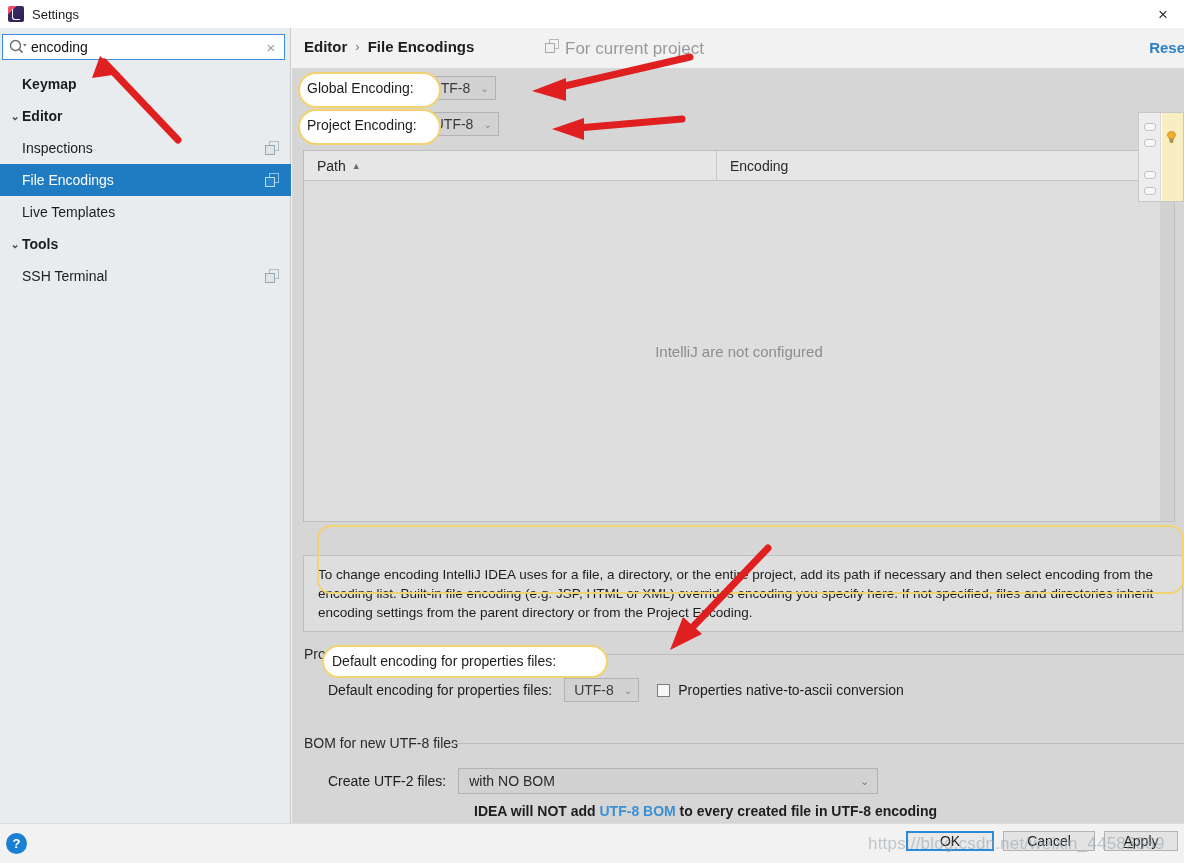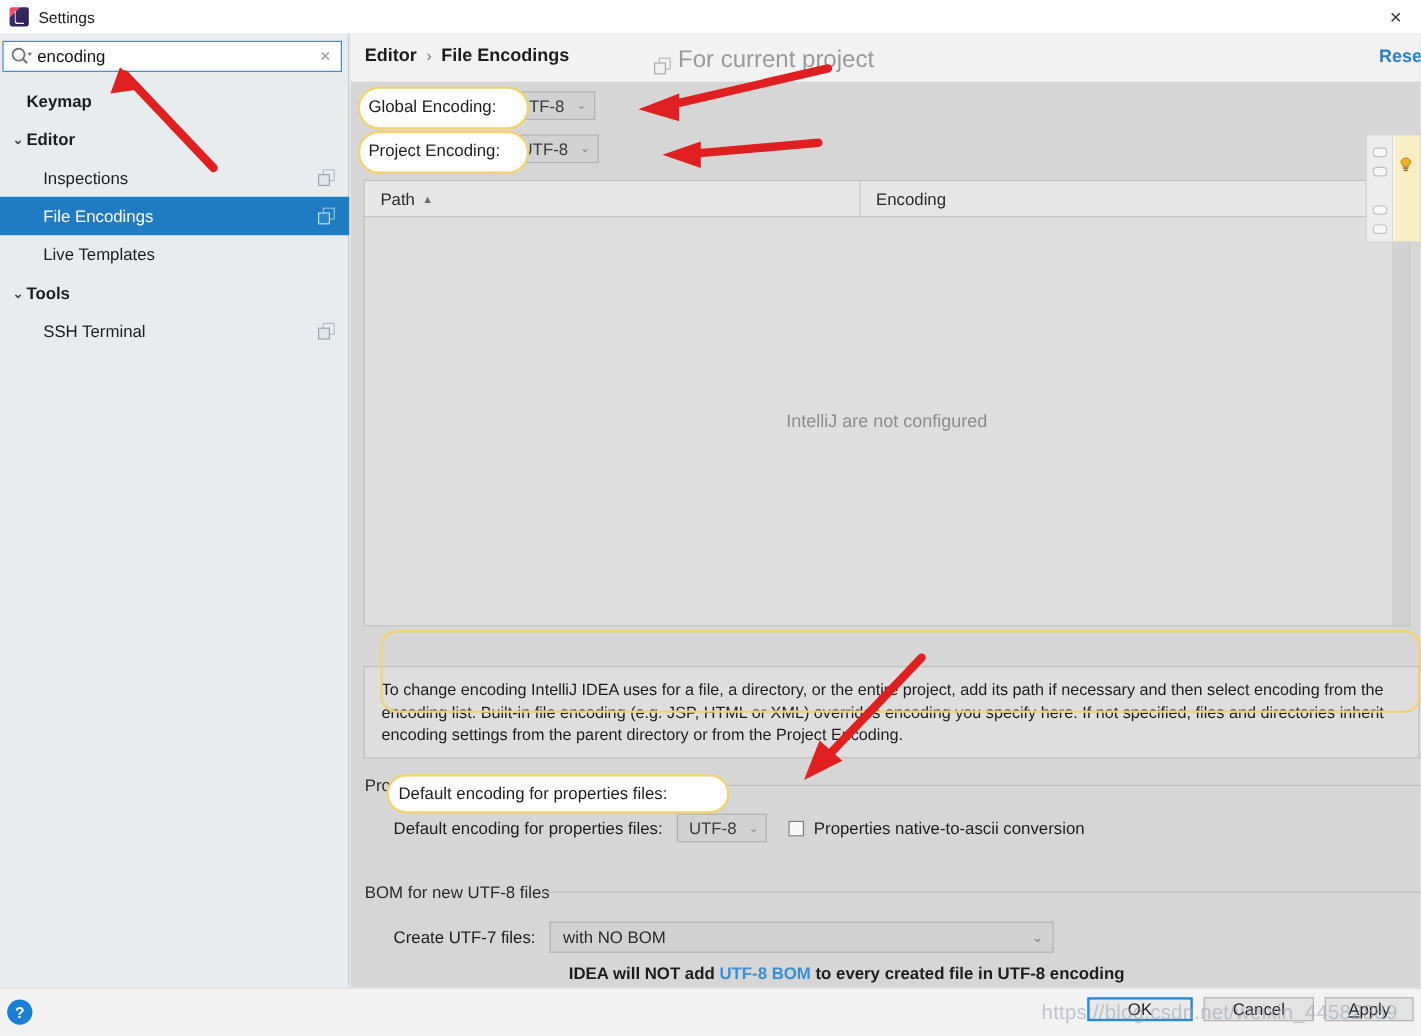--- a/index.html
+++ b/index.html
@@ -75,21 +75,21 @@
     position: relative; height: 32px; display: flex; align-items: center;
     padding-left: 8px; font-size: 14px; color: #1d1d1d;
   }
   .tree-row.bold { font-weight: bold; }
   .tree-row.selected { background: #1f7cc2; color: #ffffff; }
   .tree-chev {
     width: 14px; flex: none; color: #4a4a4a; font-size: 11px;
     display: flex; align-items: center; justify-content: center;
   }
   .tree-label { white-space: nowrap; }
-  .tree-row .indent-1 { margin-left: 14px; }
+  .tree-row .indent-1 { margin-left: 0; }
   .copy-icon {
     position: absolute; right: 12px; top: 9px; width: 14px; height: 14px;
     flex: none;
   }
   .copy-icon .b1 {
     position: absolute; right: 0; top: 0; width: 10px; height: 10px;
     border: 1.5px solid #b3bcc4; background: #e8ecef;
   }
   .copy-icon .b2 {
     position: absolute; left: 0; bottom: 0; width: 10px; height: 10px;
@@ -109,22 +109,22 @@
     background: #f2f2f2;
   }
   .crumbs {
     position: absolute; left: 12px; top: 10px;
     font-size: 15px; font-weight: bold; color: #1d1d1d;
     display: flex; align-items: center; gap: 8px;
   }
   .crumb-sep { color: #777; font-weight: normal; font-size: 13px; }
   .forproject {
     position: absolute; left: 253px; top: 11px;
-    display: flex; align-items: flex-end; gap: 6px;
-    font-size: 20px; color: #9a9a9a;
+    display: flex; align-items: flex-start; gap: 6px;
+    font-size: 17px; color: #9a9a9a;
   }
   .fp-icon { width: 14px; height: 14px; position: relative; flex: none; }
   .fp-icon .b1 { position: absolute; right: 0; top: 0; width: 10px; height: 10px; border: 1.5px solid #b9b9b9; }
   .fp-icon .b2 { position: absolute; left: 0; bottom: 0; width: 10px; height: 10px; border: 1.5px solid #a9a9a9; background: #f2f2f2; }
   .reset-link {
     position: absolute; right: -6px; top: 11px;
     font-size: 15px; font-weight: bold; color: #2a7fc9;
     white-space: nowrap;
   }
 
@@ -377,21 +377,21 @@
       <span style="display:flex; align-items:center; gap:8px; margin-left:6px;">
         <span class="checkbox-box"></span>
         <span class="field-label">Properties native-to-ascii conversion</span>
       </span>
     </div>
 
     <div class="group-title" style="left:12px; top:707px;">BOM for new UTF-8 files</div>
     <div class="group-rule" style="left:160px; top:715px; width:732px;"></div>
 
     <div style="position:absolute; left:36px; top:740px; display:flex; align-items:center; gap:12px;">
-      <span class="field-label">Create UTF-7 files:</span>
+      <span class="field-label">Create UTF-2 files:</span>
       <span class="combo-wide">
         <span>with NO BOM</span>
         <span class="chev">⌄</span>
       </span>
     </div>
 
     <div class="hint-line" style="position:absolute; left:182px; top:775px;">
       <span>IDEA will NOT add </span><span class="hint-link">UTF-8 BOM</span><span> to every created file in UTF-8 encoding</span>
     </div>
 

